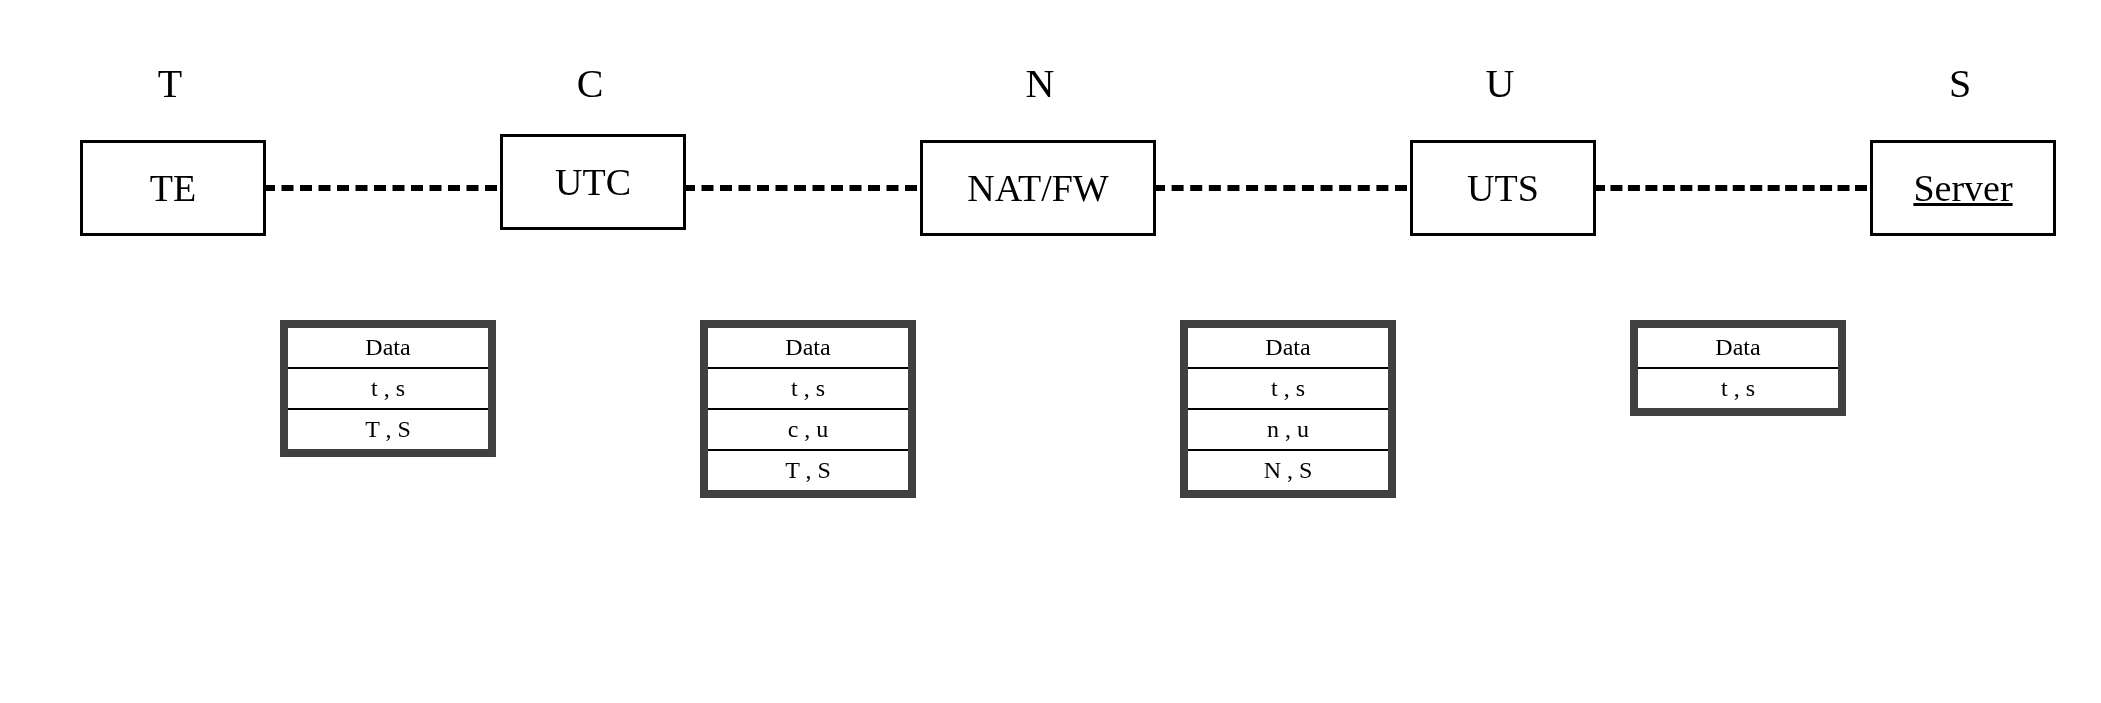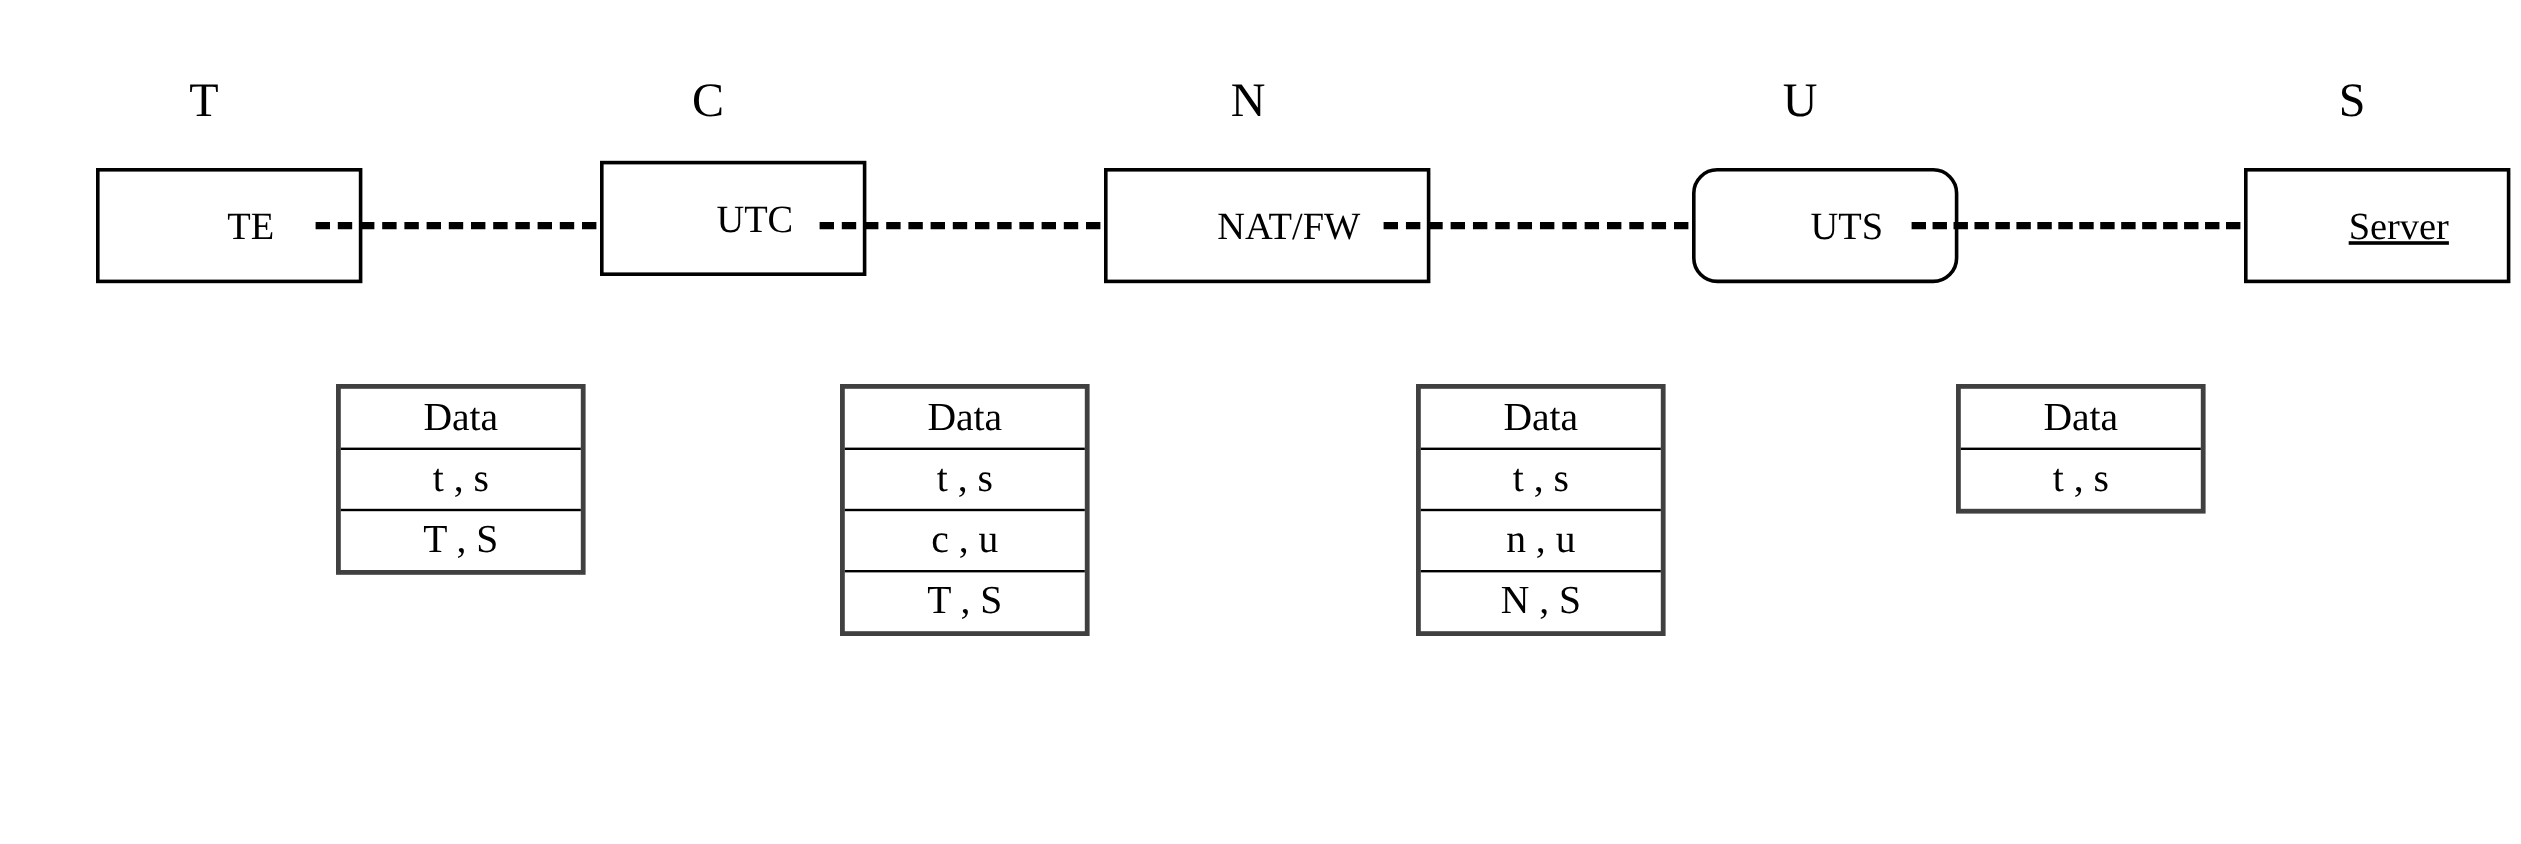--- a/index.html
+++ b/index.html
@@ -21,33 +21,32 @@
     font-size: 40px;
     text-align: center;
   }
   .node-box {
     position: absolute;
     border: 3px solid #000;
     background: #fff;
     display: flex;
     align-items: center;
     justify-content: center;
-    font-size: 32px;
-    padding-left: 36px;
+    font-size: 38px;
   }
   .dash-line {
     position: absolute;
     height: 0;
     border-top: 6px dashed #000;
   }
   .packet {
     position: absolute;
-    border: 4px solid #404040;
+    border: 8px solid #404040;
     background: #fff;
-    font-size: 33px;
+    font-size: 24px;
   }
   .packet .row {
     border-bottom: 2px solid #000;
     text-align: center;
     padding: 6px 0;
   }
   .packet .row:last-child {
     border-bottom: none;
   }
 </style>
@@ -58,21 +57,21 @@
 
   <div class="col-label" style="left:140px; top:60px; width:60px;">T</div>
   <div class="col-label" style="left:560px; top:60px; width:60px;">C</div>
   <div class="col-label" style="left:1010px; top:60px; width:60px;">N</div>
   <div class="col-label" style="left:1470px; top:60px; width:60px;">U</div>
   <div class="col-label" style="left:1930px; top:60px; width:60px;">S</div>
 
   <div class="node-box" style="left:80px;  top:140px; width:180px; height:90px;">TE</div>
   <div class="node-box" style="left:500px; top:134px; width:180px; height:90px;">UTC</div>
   <div class="node-box" style="left:920px; top:140px; width:230px; height:90px;">NAT/FW</div>
-  <div class="node-box" style="left:1410px; top:140px; width:180px; height:90px;border-radius:21px;">UTS</div>
+  <div class="node-box" style="left:1410px; top:140px; width:180px; height:90px;">UTS</div>
   <div class="node-box" style="left:1870px; top:140px; width:180px; height:90px;text-decoration:underline;">Server</div>
 
   <div class="dash-line" style="left:263px;  top:185px; width:234px;"></div>
   <div class="dash-line" style="left:683px;  top:185px; width:234px;"></div>
   <div class="dash-line" style="left:1153px; top:185px; width:254px;"></div>
   <div class="dash-line" style="left:1593px; top:185px; width:274px;"></div>
 
   <div class="packet" style="left:280px; top:320px; width:200px;">
     <div class="row">Data</div>
     <div class="row">t , s</div>

